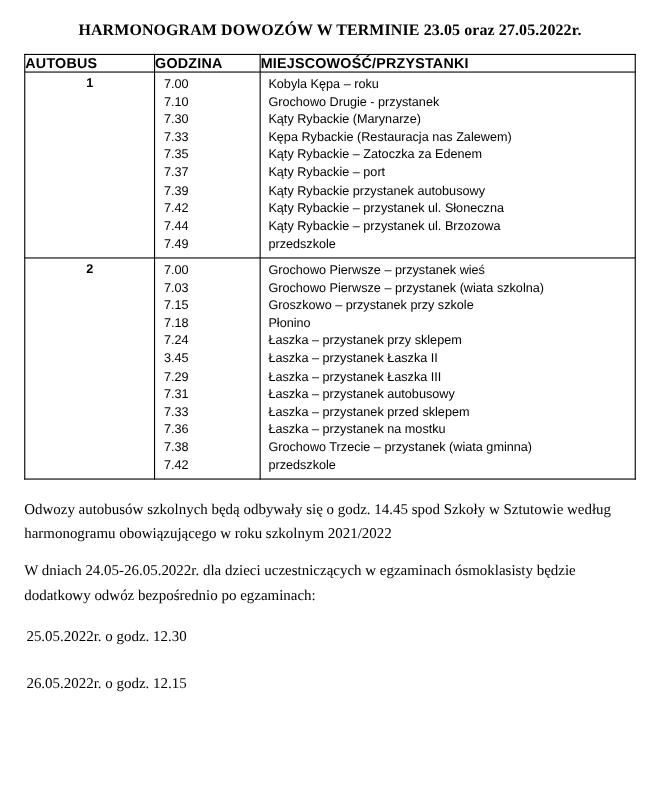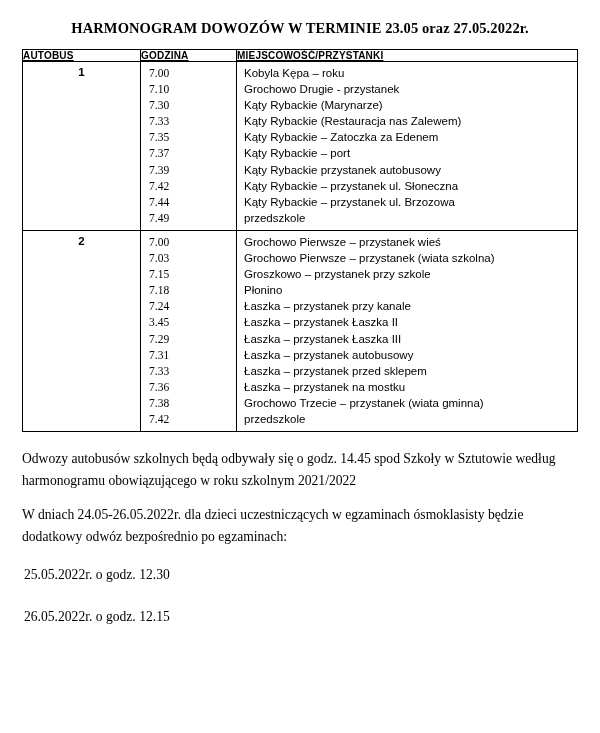--- a/index.html
+++ b/index.html
@@ -41,46 +41,45 @@
     vertical-align: top;
     padding: 0;
   }
   .col-bus { width: 118px; }
   .col-time { width: 96px; }
   .col-place { width: auto; }
 
   thead th {
     font-family: "Liberation Sans", sans-serif;
     font-weight: bold;
-    font-size: 10px;
+    font-size: 13px;
     text-align: left;
     padding: 4px 6px 4px 8px;
     letter-spacing: 0.2px;
-    text-decoration: underline;
   }
   thead th.center {
     text-align: left;
   }
   tbody td.bus-cell {
     text-align: center;
     font-weight: bold;
     font-size: 11.5px;
     padding-top: 4px;
   }
   .stacklist {
     margin: 0;
     padding: 3px 0 4px 0;
     list-style: none;
   }
   .stacklist li {
     line-height: 16.1px;
     font-size: 11.5px;
     white-space: nowrap;
   }
-  td.times .stacklist li { padding-left: 8px; font-family: Liberation Serif, serif; }
+  td.times .stacklist li { padding-left: 8px; }
   td.places .stacklist li { padding-left: 7px; }
 
   .notes {
     margin-top: 16px;
     font-family: "Liberation Serif", serif;
     font-size: 13.6px;
     line-height: 22px;
     color: #000;
   }
   .notes p {
@@ -131,21 +130,21 @@
             <li>7.42</li>
             <li>7.44</li>
             <li>7.49</li>
           </ul>
         </td>
         <td class="places">
           <ul class="stacklist">
             <li>Kobyla Kępa – roku</li>
             <li>Grochowo Drugie - przystanek</li>
             <li>Kąty Rybackie (Marynarze)</li>
-            <li>Kąty Rybackie (Restauracja nas Zalewem)</li>
+            <li>Kępa Rybackie (Restauracja nas Zalewem)</li>
             <li>Kąty Rybackie – Zatoczka za Edenem</li>
             <li>Kąty Rybackie – port</li>
             <li>Kąty Rybackie przystanek autobusowy</li>
             <li>Kąty Rybackie – przystanek ul. Słoneczna</li>
             <li>Kąty Rybackie – przystanek ul. Brzozowa</li>
             <li>przedszkole</li>
           </ul>
         </td>
       </tr>
       <tr>
@@ -165,21 +164,21 @@
             <li>7.38</li>
             <li>7.42</li>
           </ul>
         </td>
         <td class="places">
           <ul class="stacklist">
             <li>Grochowo Pierwsze – przystanek wieś</li>
             <li>Grochowo Pierwsze – przystanek (wiata szkolna)</li>
             <li>Groszkowo – przystanek przy szkole</li>
             <li>Płonino</li>
-            <li>Łaszka – przystanek przy kanale</li>
+            <li>Łaszka – przystanek przy sklepem</li>
             <li>Łaszka – przystanek Łaszka II</li>
             <li>Łaszka – przystanek Łaszka III</li>
             <li>Łaszka – przystanek autobusowy</li>
             <li>Łaszka – przystanek przed sklepem</li>
             <li>Łaszka – przystanek na mostku</li>
             <li>Grochowo Trzecie – przystanek (wiata gminna)</li>
             <li>przedszkole</li>
           </ul>
         </td>
       </tr>

